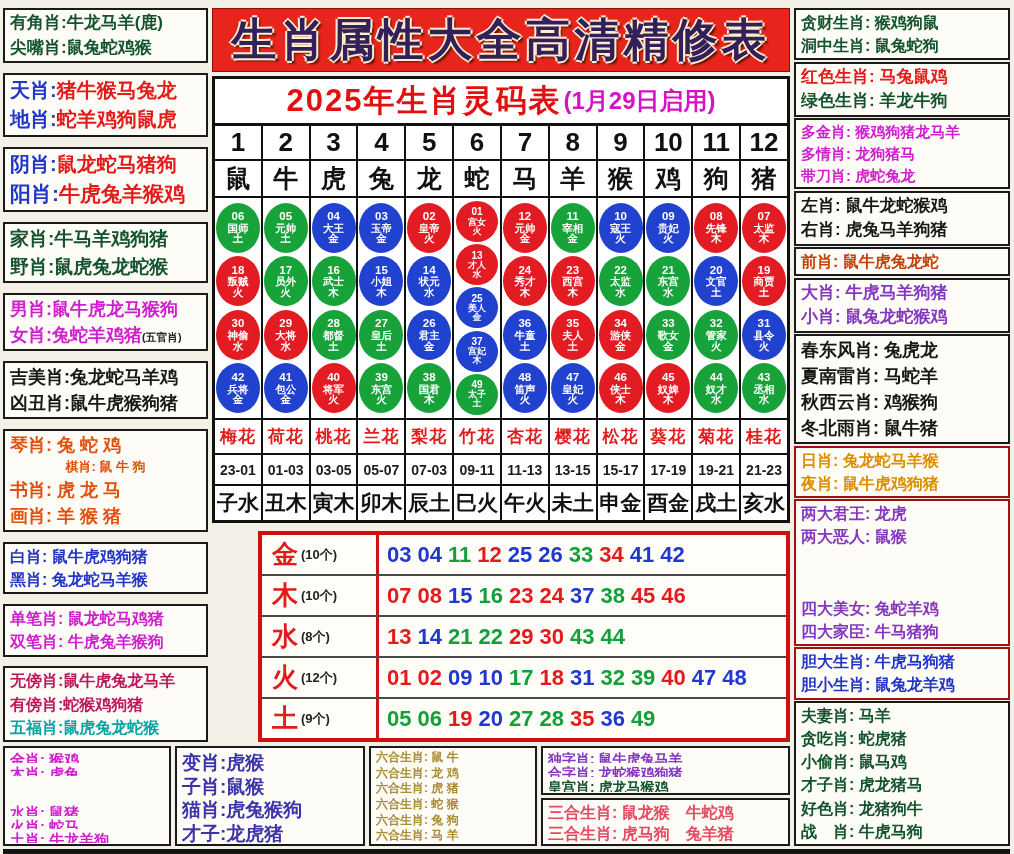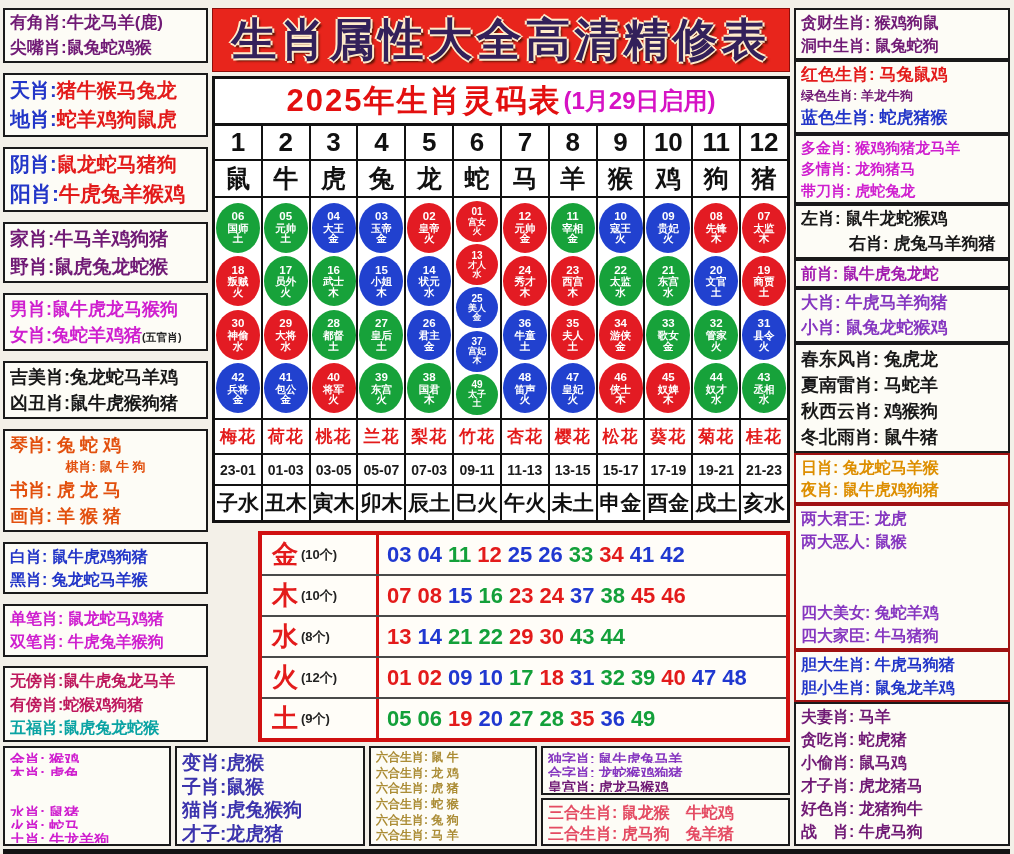--- a/index.html
+++ b/index.html
@@ -23,23 +23,23 @@
   .bottom-band{grid-column:1/span 2;grid-row:2;display:flex;gap:4px;}
   .box{
     border:2.5px solid #1a1a1a;background:#fdfcf6;
     padding:1px 5px;display:flex;flex-direction:column;justify-content:space-evenly;
     overflow:hidden;
   }
   .box-red{border-color:#a01212;}
   .line{font-weight:800;white-space:nowrap;line-height:1.45;overflow:hidden;}
   .sfx{color:#222;font-size:0.60em;}
   
-  .c-green{color:#701a75}.c-red{color:#e31b1b}.c-blue{color:#2336c8}
+  .c-green{color:#14532d}.c-red{color:#e31b1b}.c-blue{color:#2336c8}
   .c-magenta{color:#cf1fcf}.c-black{color:#181818}.c-orangered{color:#e2500e}
-  .c-olive{color:#ab8c35}.c-purple{color:#8637c0}.c-brown{color:#a21caf}
+  .c-olive{color:#ab8c35}.c-purple{color:#8637c0}.c-brown{color:#c2410c}
   .c-orange{color:#dd8e00}.c-teal{color:#0aa3a3}.c-slate{color:#be185d}
   .c-pink{color:#e44b63}.c-darkblue{color:#3c34ad}
   
   .title-band{
     background:#e8251c;border:1px solid #8d0f0b;
     height:74px;display:flex;align-items:center;justify-content:center;
     font-size:45px;font-weight:900;letter-spacing:4px;color:#33205a;
     text-shadow:-2px 0 0 #ffeccb,2px 0 0 #ffeccb,0 -2px 0 #ffeccb,0 2px 0 #ffeccb,3px 3px 2px #5e1606;
     margin-bottom:4px;white-space:nowrap;overflow:hidden;
   }
@@ -597,31 +597,30 @@
         </div>
     </div>
 
     <div class="panel right-col" id="right-panel">
         <div class="box">
           <div class="line" style="font-size: 16px;"><span class="lbl c-green">贪财生肖: </span><span class="val c-green">猴鸡狗鼠</span></div>
           <div class="line" style="font-size: 16px;"><span class="lbl c-green">洞中生肖: </span><span class="val c-green">鼠兔蛇狗</span></div>
         </div>
         <div class="box">
           <div class="line" style="font-size: 17px;"><span class="lbl c-red">红色生肖: </span><span class="val c-red">马兔鼠鸡</span></div>
-          <div class="line" style="font-size: 13px;"><span class="lbl c-green">绿色生肖: </span><span class="val c-green">羊龙牛狗</span></div>
-          <div class="line" style="font-size: 17px;"><span class="lbl c-blue">蓝色生肖: </span><span class="val c-blue">蛇虎猪猴</span></div>
+          <div class="line" style="font-size: 17px;"><span class="lbl c-green">绿色生肖: </span><span class="val c-green">羊龙牛狗</span></div>
         </div>
         <div class="box">
           <div class="line" style="font-size: 15px;"><span class="lbl c-magenta">多金肖: </span><span class="val c-magenta">猴鸡狗猪龙马羊</span></div>
           <div class="line" style="font-size: 15px;"><span class="lbl c-magenta">多情肖: </span><span class="val c-magenta">龙狗猪马</span></div>
           <div class="line" style="font-size: 15px;"><span class="lbl c-magenta">带刀肖: </span><span class="val c-magenta">虎蛇兔龙</span></div>
         </div>
         <div class="box">
           <div class="line" style="font-size: 17px;"><span class="lbl c-black">左肖: </span><span class="val c-black">鼠牛龙蛇猴鸡</span></div>
-          <div class="line" style="font-size: 17px; margin-left: 48px;"><span class="lbl c-black">右肖: </span><span class="val c-black">虎兔马羊狗猪</span></div>
+          <div class="line" style="font-size: 17px;"><span class="lbl c-black">右肖: </span><span class="val c-black">虎兔马羊狗猪</span></div>
         </div>
         <div class="box">
           <div class="line" style="font-size: 16px;"><span class="lbl c-brown">前肖: </span><span class="val c-brown">鼠牛虎兔龙蛇</span></div>
         </div>
         <div class="box">
           <div class="line" style="font-size: 17px;"><span class="lbl c-purple">大肖: </span><span class="val c-purple">牛虎马羊狗猪</span></div>
           <div class="line" style="font-size: 17px;"><span class="lbl c-purple">小肖: </span><span class="val c-purple">鼠兔龙蛇猴鸡</span></div>
         </div>
         <div class="box">
           <div class="line" style="font-size: 18px;"><span class="lbl c-black">春东风肖: </span><span class="val c-black">兔虎龙</span></div>

